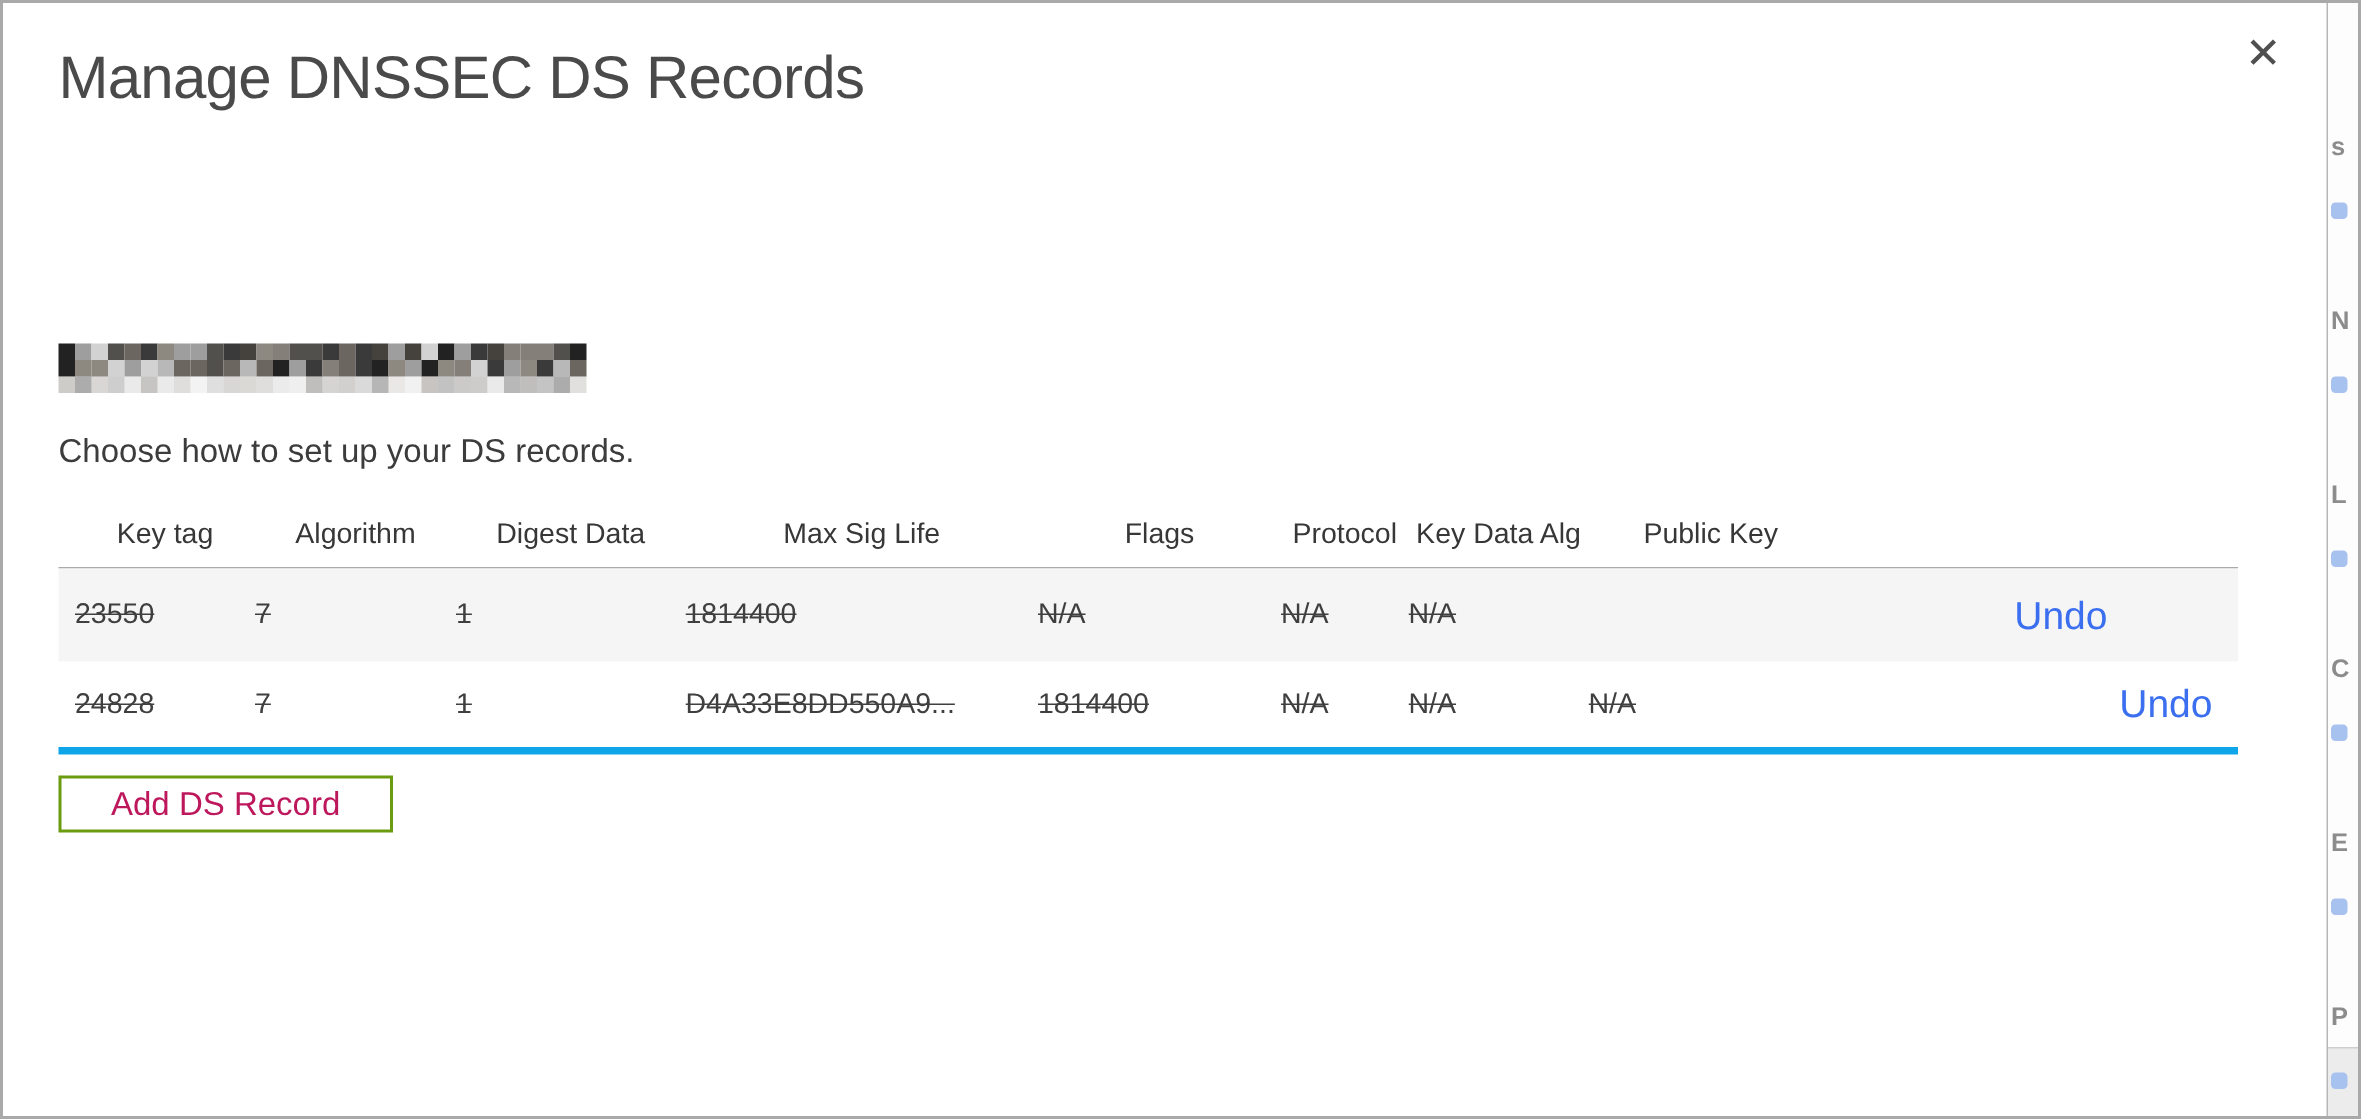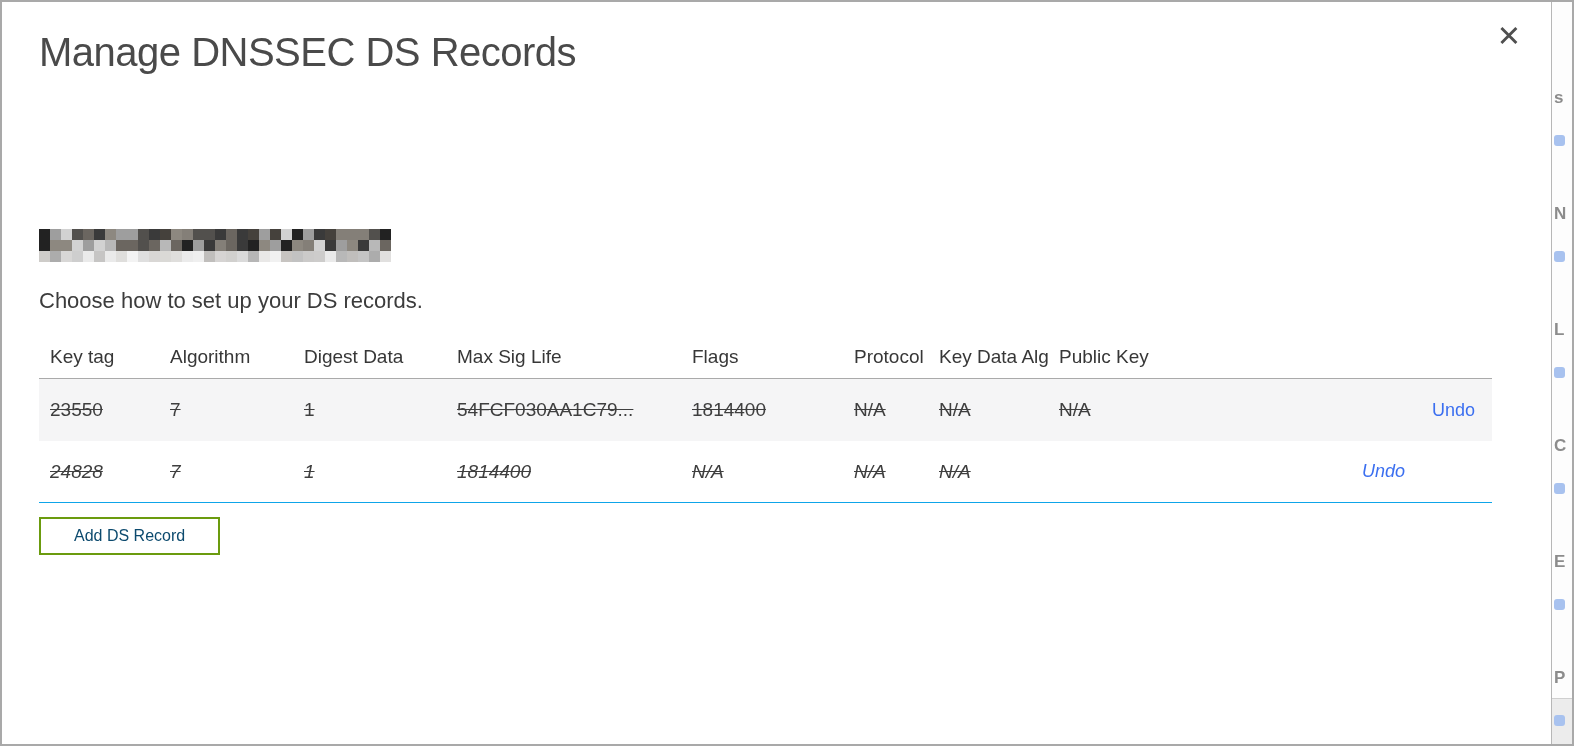--- a/index.html
+++ b/index.html
@@ -46,36 +46,36 @@
   
   .ds-table { position:absolute; left:37px; top:334px; width:1453px; }
   .t-row {
     display:grid;
     grid-template-columns:120px 134px 153px 235px 162px 85px 120px 163px 1fr 70px;
     align-items:center;
     padding-left:11px; padding-right:17px;
     font-size:19px; color:#3f3f3f;
   }
   .t-head { height:43px; border-bottom:1px solid #aaaaaa; }
-  .t-head .t-cell { color:#373737; }
+  .t-head .t-cell { color:#373737;text-align:center; }
   .t-body-row { height:62px; }
   .t-body-row.alt { background:#f5f5f6; }
-  .t-body-row.last { border-bottom:1px solid #0ea5e9;font-style:italic; }
+  .t-body-row.last { border-bottom:5px solid #0ea5e9; }
   .t-cell { white-space:nowrap; overflow:hidden; }
   .struck { text-decoration:line-through; }
   .undo-link {
     color:#3b6ff0; text-decoration:none; cursor:pointer;
-    justify-self:end; font-size:18px;text-align:right;
+    justify-self:end; font-size:26px;text-align:right;
   }
 
   .add-btn {
     position:absolute; left:37px; top:515px;
     height:38px; padding:0 33px;
     background:#fff; border:2px solid #6b9b0e;
-    color:#0c4a6e; font-size:16px;
+    color:#be185d; font-size:22px;
     font-family:"Liberation Sans","DejaVu Sans",sans-serif;
     cursor:pointer; display:flex; align-items:center;
   }
 
   
   .footer {
     position:absolute; left:0; right:0; bottom:0; top:622px;
     background:#ededee;
     display:flex; align-items:center; justify-content:center;
   }
@@ -241,33 +241,33 @@
         <div class="t-cell">Protocol</div>
         <div class="t-cell">Key Data Alg</div>
         <div class="t-cell">Public Key</div>
         <div class="t-cell"></div>
       </div>
 
       <div class="t-row t-body-row alt">
         <div class="t-cell struck">23550</div>
         <div class="t-cell struck">7</div>
         <div class="t-cell struck">1</div>
-        <div class="t-cell struck">54FCF030AA1C79...</div>
         <div class="t-cell struck">1814400</div>
         <div class="t-cell struck">N/A</div>
         <div class="t-cell struck">N/A</div>
         <div class="t-cell struck">N/A</div>
         <div class="t-cell struck"></div>
         <a class="undo-link">Undo</a>
       </div>
 
       <div class="t-row t-body-row last">
         <div class="t-cell struck">24828</div>
         <div class="t-cell struck">7</div>
         <div class="t-cell struck">1</div>
+        <div class="t-cell struck">D4A33E8DD550A9...</div>
         <div class="t-cell struck">1814400</div>
         <div class="t-cell struck">N/A</div>
         <div class="t-cell struck">N/A</div>
         <div class="t-cell struck">N/A</div>
         <div class="t-cell struck"></div>
         <a class="undo-link">Undo</a>
       </div>
 
     </div>
 

